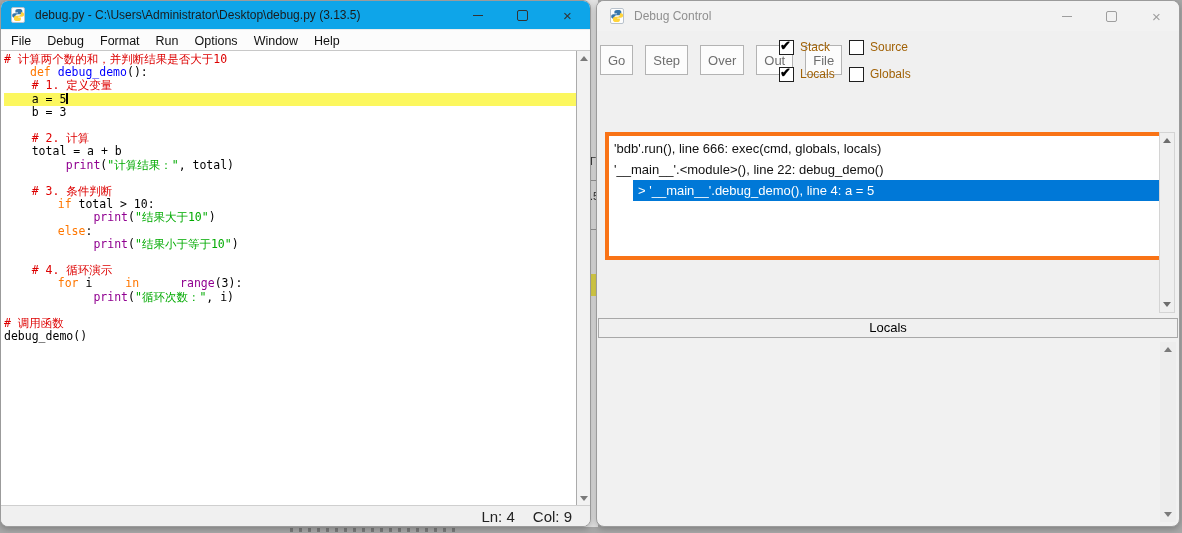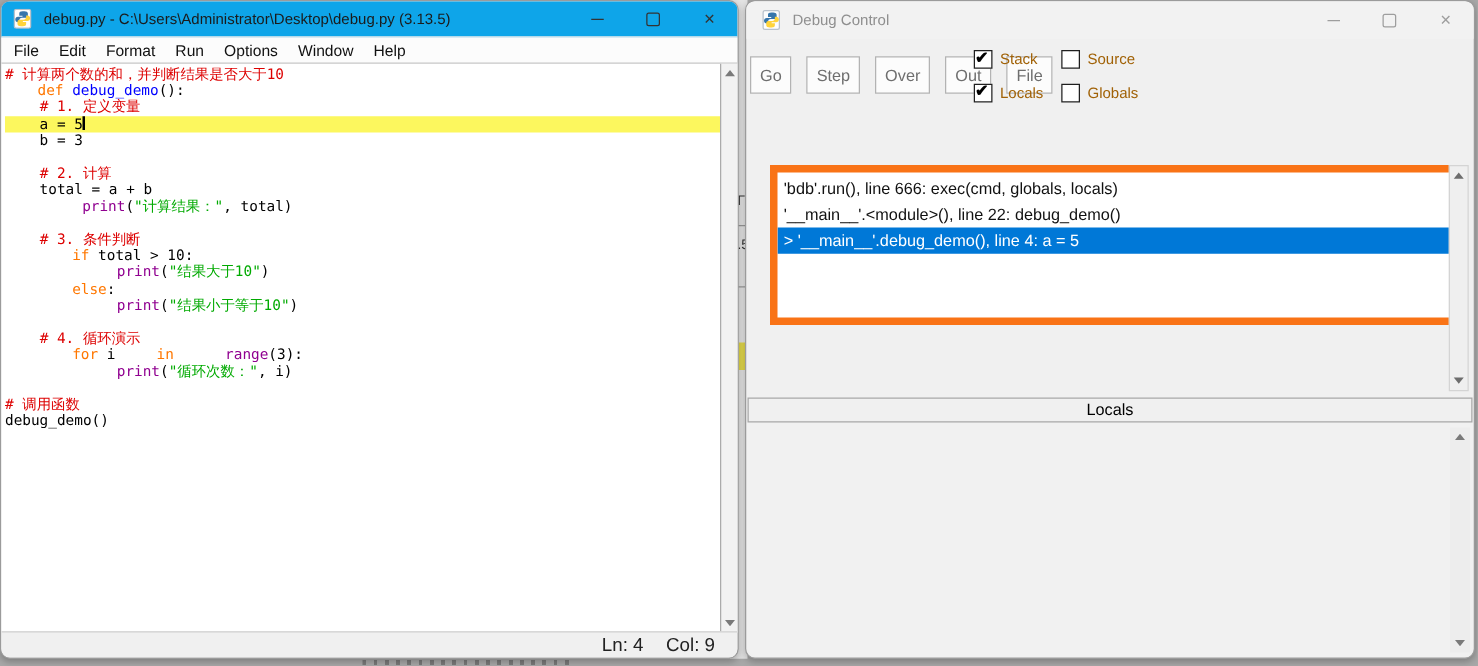--- a/index.html
+++ b/index.html
@@ -60,24 +60,24 @@
   #debug-win .cap-btn{color:#9e9e9e;}
   .dc-buttons{position:absolute;left:3px;top:44px;display:flex;}
   .dc-btn{height:28px;margin-right:12px;padding:0 7px;background:#fcfcfc;border:1px solid #b3b3b3;
           font-family:"Liberation Sans",sans-serif;font-size:13px;color:#6e6e6e;display:flex;align-items:center;}
   .dc-checks{position:absolute;left:182px;top:36px;display:grid;grid-template-columns:70px auto;grid-row-gap:7px;}
   .chk{display:flex;align-items:center;height:20px;}
   .chk-box{position:relative;width:13px;height:13px;background:#fff;border:1px solid #1f1f1f;flex:0 0 13px;}
   .chk-box .mark{position:absolute;left:0px;top:-3px;font-size:13px;font-weight:bold;color:#000;display:none;}
   .chk.checked .chk-box .mark{display:block;}
   .chk-label{margin-left:6px;font-size:12px;color:#a16207;white-space:nowrap;}
-  .stack-panel{position:absolute;left:19px;top:131px;width:558px;height:128px;background:#fff;
-               border:6px solid #f97316;box-sizing:border-box;overflow:hidden;padding-top:2px;}
+  .stack-panel{position:absolute;left:8px;top:131px;width:558px;height:128px;background:#fff;
+               border:4px solid #f97316;box-sizing:border-box;overflow:hidden;padding-top:2px;}
   .stack-row{height:21px;line-height:21px;padding-left:5px;font-size:13px;color:#111;white-space:nowrap;overflow:hidden;}
-  .stack-row.selected{background:var(--sel,#0078d7);color:#fff;}
+  .stack-row.selected{background:var(--sel,#0078d7);color:#fff;margin-left:24px;}
   .stack-scroll{position:absolute;left:562px;top:131px;width:16px;height:181px;background:#efefef;border:1px solid #d4d4d4;box-sizing:border-box;}
   .stack-scroll .arrow.up{border-bottom-color:#6d6d6d;}
   .stack-scroll .arrow.down{border-top-color:#6d6d6d;}
   .locals-header{position:absolute;left:1px;right:1px;top:317px;height:20px;background:#f0f0f0;border:1px solid #a8a8a8;
                  box-sizing:border-box;text-align:center;font-size:13px;color:#000;line-height:18px;}
   .locals-body{position:absolute;left:1px;right:1px;top:338px;bottom:1px;background:#f1f1f1;border-radius:0 0 8px 8px;}
   .locals-scroll{position:absolute;right:2px;top:3px;bottom:3px;width:16px;background:#ededed;}
 </style>
 </head>
 <body>
@@ -107,21 +107,21 @@
           <div class="glyph-max"></div>
         </div>
       <div class="cap-btn">
           <span class="glyph-close">×</span>
         </div>
     </div>
   </div>
 
   <div class="menubar">
       <span class="menu-item">File</span>
-      <span class="menu-item">Edit</span>
+      <span class="menu-item">Debug</span>
       <span class="menu-item">Format</span>
       <span class="menu-item">Run</span>
       <span class="menu-item">Options</span>
       <span class="menu-item">Window</span>
       <span class="menu-item">Help</span>
     </div>
 
   <div class="editor-area">
     <div class="code"><div class="code-line"><span class="tok-comment"># 计算两个数的和，并判断结果是否大于10</span></div><div class="code-line"><span class="tok-keyword">def </span><span class="tok-defname">debug_demo</span><span class="tok-plain">():</span></div><div class="code-line"><span class="tok-plain">    </span><span class="tok-comment"># 1. 定义变量</span></div><div class="code-line current"><span class="tok-plain">    a = 5</span><span class="caret"></span></div><div class="code-line"><span class="tok-plain">    b = 3</span></div><div class="code-line">&nbsp;</div><div class="code-line"><span class="tok-plain">    </span><span class="tok-comment"># 2. 计算</span></div><div class="code-line"><span class="tok-plain">    total = a + b</span></div><div class="code-line"><span class="tok-plain">    </span><span class="tok-builtin">print</span><span class="tok-plain">(</span><span class="tok-string">"计算结果："</span><span class="tok-plain">, total)</span></div><div class="code-line">&nbsp;</div><div class="code-line"><span class="tok-plain">    </span><span class="tok-comment"># 3. 条件判断</span></div><div class="code-line"><span class="tok-plain">    </span><span class="tok-keyword">if</span><span class="tok-plain"> total &gt; 10:</span></div><div class="code-line"><span class="tok-plain">        </span><span class="tok-builtin">print</span><span class="tok-plain">(</span><span class="tok-string">"结果大于10"</span><span class="tok-plain">)</span></div><div class="code-line"><span class="tok-plain">    </span><span class="tok-keyword">else</span><span class="tok-plain">:</span></div><div class="code-line"><span class="tok-plain">        </span><span class="tok-builtin">print</span><span class="tok-plain">(</span><span class="tok-string">"结果小于等于10"</span><span class="tok-plain">)</span></div><div class="code-line">&nbsp;</div><div class="code-line"><span class="tok-plain">    </span><span class="tok-comment"># 4. 循环演示</span></div><div class="code-line"><span class="tok-plain">    </span><span class="tok-keyword">for</span><span class="tok-plain"> i </span><span class="tok-keyword">in</span><span class="tok-plain"> </span><span class="tok-builtin">range</span><span class="tok-plain">(3):</span></div><div class="code-line"><span class="tok-plain">        </span><span class="tok-builtin">print</span><span class="tok-plain">(</span><span class="tok-string">"循环次数："</span><span class="tok-plain">, i)</span></div><div class="code-line">&nbsp;</div><div class="code-line"><span class="tok-comment"># 调用函数</span></div><div class="code-line"><span class="tok-plain">debug_demo()</span></div></div>
     <div class="vscroll">

